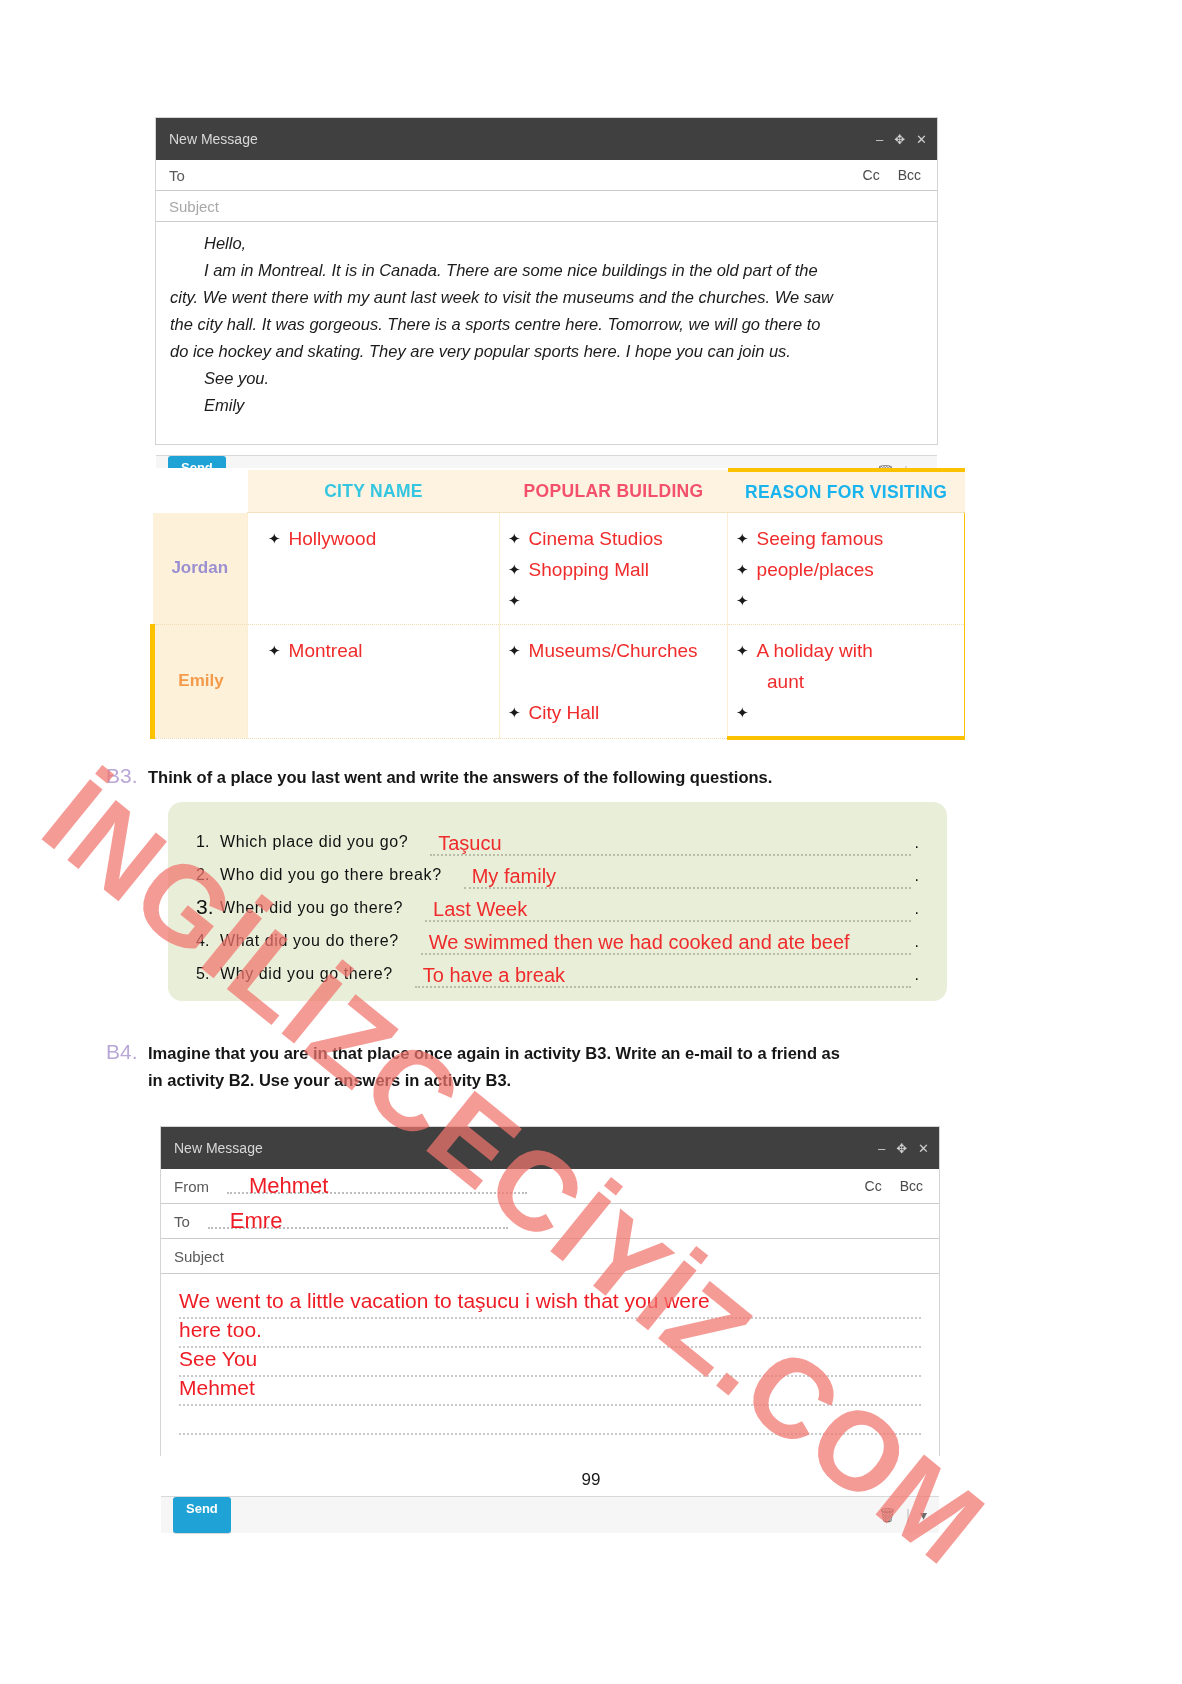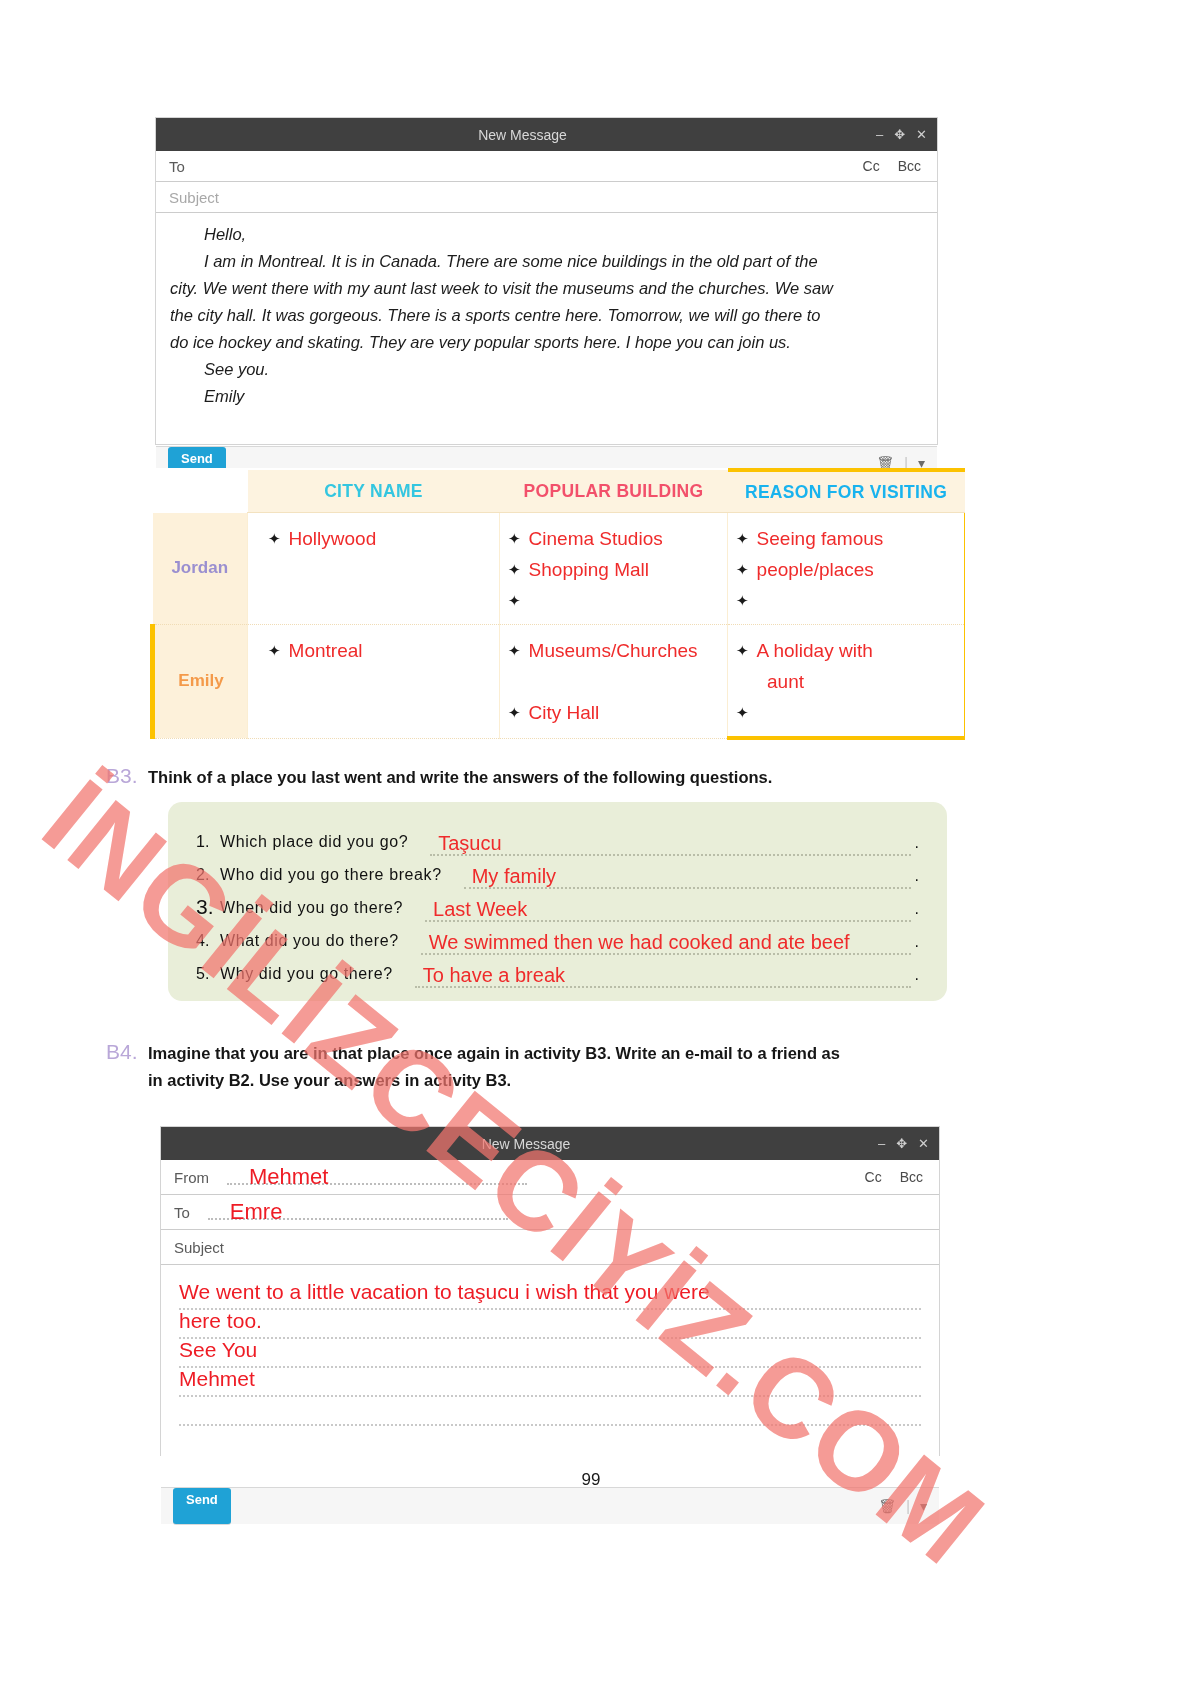--- a/index.html
+++ b/index.html
@@ -40,26 +40,25 @@
 
   
   .mail-window {
     position: absolute;
     border: 1px solid #d4d4d4;
     background: #ffffff;
     box-sizing: border-box;
   }
   .mail-titlebar {
     background: #404040;
-    height: 33px;
+    height: 42px;
     display: flex;
     align-items: center;
     padding: 0 10px 0 13px;
     box-sizing: border-box;
-    text-align: center;
   }
   .mail-title {
     color: #d8d8d8;
     font-size: 14px;
     font-family: "Liberation Sans", sans-serif;
     flex: 1;
   }
   .win-btns {
     display: flex;
     align-items: center;

